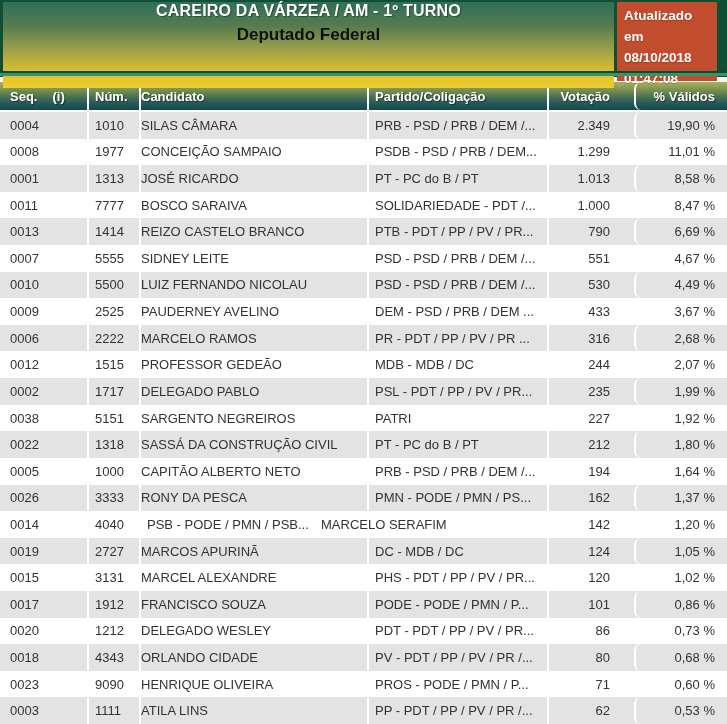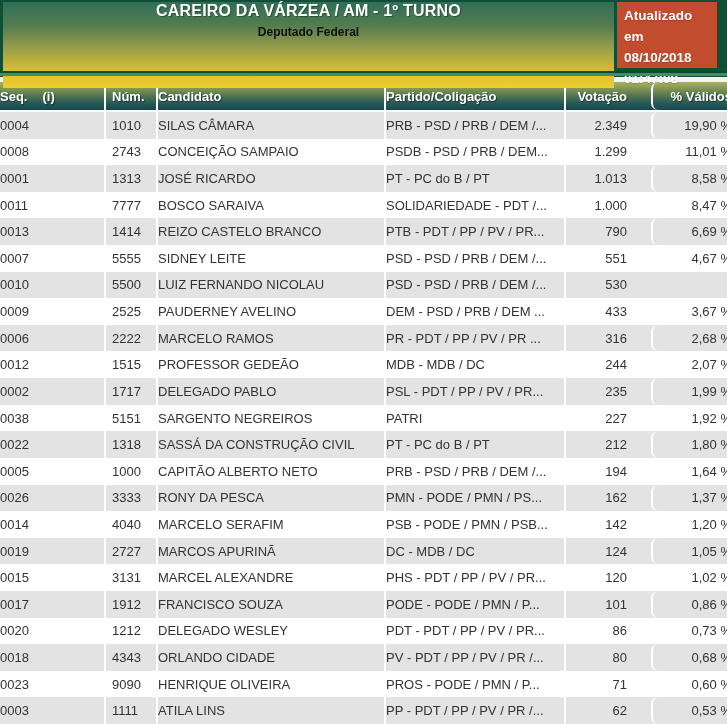--- a/index.html
+++ b/index.html
@@ -13,23 +13,23 @@
   .top{height:77px;position:relative;background:var(--frame-green,#0e4f36);flex:none;}
   .banner{
     position:absolute;left:3px;top:2px;width:611px;height:86px;
     background:linear-gradient(180deg,var(--banner-green,#2f6f59) 0%,#567c4e 28%,#9aa04a 55%,#ddc02c 82%,var(--banner-yellow,#edce2e) 100%);
     display:flex;flex-direction:column;align-items:center;justify-content:flex-start;gap:5px;
   }
   .banner .title{
     color:#ffffff;font-weight:bold;font-size:16px;letter-spacing:.2px;
     text-shadow:1px 1px 1px rgba(0,0,0,.35);
   }
-  .banner .subtitle{color:#101010;font-weight:bold;font-size:12px;}
+  .banner .subtitle{color:#101010;font-weight:bold;font-size:17px;}
   .updated{
-    position:absolute;left:617px;top:2px;right:10px;height:66px;
+    position:absolute;left:617px;top:2px;right:10px;height:79px;
     background:var(--updated-bg,#c24c2e);
     color:#ffffff;font-weight:bold;font-size:13.5px;line-height:21px;
     padding:3px 2px 0 7px;text-shadow:0 1px 1px rgba(0,0,0,.2);
   }
   .sep-dark{position:absolute;left:0;right:0;top:71px;height:2px;background:#0d4a33;}
   .sep-light{position:absolute;left:0;right:0;top:73px;height:3px;background:var(--sep-light-green,#3e9165);}
   .gap{height:5px;background:#f4f4f1;flex:none;}
   
   .tbl{flex:1;display:flex;flex-direction:column;min-height:0;}
   .thead{
@@ -37,24 +37,24 @@
     background:linear-gradient(180deg,#a6b067 0%,var(--header-olive,#98a455) 12%,#54774f 48%,#235759 78%,var(--header-teal,#16494f) 100%);
     color:#fff;font-weight:bold;font-size:13px;
     text-shadow:1px 1px 1px rgba(0,0,0,.45);
   }
   .tbody{flex:1;display:flex;flex-direction:column;background:#fff;margin-top:2px;}
   .row{flex:1;display:flex;font-size:13px;color:var(--text-dark,#333333);}
   .row:nth-child(odd){background:var(--row-gray,#e3e3e3);}
   .row:nth-child(even){background:var(--row-white,#ffffff);}
   .c{display:flex;align-items:center;overflow:hidden;white-space:nowrap;}
   .thead .c + .c, .row .c + .c{border-left:2px solid #ffffff;}
-  .c-seq {width:104px; padding-left:0;flex:none;}
+  .c-seq {width:87px; padding-left:10px;flex:none;}
   .c-num {width:52px; padding-left:6px;flex:none;}
   .c-cand{width:228px;flex:none;}
-  .c-part{width:180px;flex:none;}
+  .c-part{width:180px;padding-left:6px;flex:none;}
   .c-vot {width:87px; padding-right:24px;justify-content:flex-end;flex:none;}
   .c-val {width:87px; padding-right:6px;justify-content:flex-end;flex:none;border-radius:7px;}
   .info{margin-left:15px;cursor:pointer;}
 </style>
 </head>
 <body>
 
 <div class="page">
 
   <div class="top">
@@ -91,21 +91,21 @@
         <div class="c c-seq">0004</div>
         <div class="c c-num">1010</div>
         <div class="c c-cand">SILAS CÂMARA</div>
         <div class="c c-part">PRB - PSD / PRB / DEM /...</div>
         <div class="c c-vot">2.349</div>
         <div class="c c-val">19,90 %</div>
       </div>
 
       <div class="row">
         <div class="c c-seq">0008</div>
-        <div class="c c-num">2743</div>
+        <div class="c c-num">1977</div>
         <div class="c c-cand">CONCEIÇÃO SAMPAIO</div>
         <div class="c c-part">PSDB - PSD / PRB / DEM...</div>
         <div class="c c-vot">1.299</div>
         <div class="c c-val">11,01 %</div>
       </div>
 
       <div class="row">
         <div class="c c-seq">0001</div>
         <div class="c c-num">1313</div>
         <div class="c c-cand">JOSÉ RICARDO</div>
@@ -140,20 +140,21 @@
         <div class="c c-vot">551</div>
         <div class="c c-val">4,67 %</div>
       </div>
 
       <div class="row">
         <div class="c c-seq">0010</div>
         <div class="c c-num">5500</div>
         <div class="c c-cand">LUIZ FERNANDO NICOLAU</div>
         <div class="c c-part">PSD - PSD / PRB / DEM /...</div>
         <div class="c c-vot">530</div>
+        <div class="c c-val">4,49 %</div>
       </div>
 
       <div class="row">
         <div class="c c-seq">0009</div>
         <div class="c c-num">2525</div>
         <div class="c c-cand">PAUDERNEY AVELINO</div>
         <div class="c c-part">DEM - PSD / PRB / DEM ...</div>
         <div class="c c-vot">433</div>
         <div class="c c-val">3,67 %</div>
       </div>
@@ -217,22 +218,22 @@
         <div class="c c-num">3333</div>
         <div class="c c-cand">RONY DA PESCA</div>
         <div class="c c-part">PMN - PODE / PMN / PS...</div>
         <div class="c c-vot">162</div>
         <div class="c c-val">1,37 %</div>
       </div>
 
       <div class="row">
         <div class="c c-seq">0014</div>
         <div class="c c-num">4040</div>
+        <div class="c c-part">PSB - PODE / PMN / PSB...</div>
         <div class="c c-cand">MARCELO SERAFIM</div>
-        <div class="c c-part">PSB - PODE / PMN / PSB...</div>
         <div class="c c-vot">142</div>
         <div class="c c-val">1,20 %</div>
       </div>
 
       <div class="row">
         <div class="c c-seq">0019</div>
         <div class="c c-num">2727</div>
         <div class="c c-cand">MARCOS APURINÃ</div>
         <div class="c c-part">DC - MDB / DC</div>
         <div class="c c-vot">124</div>

